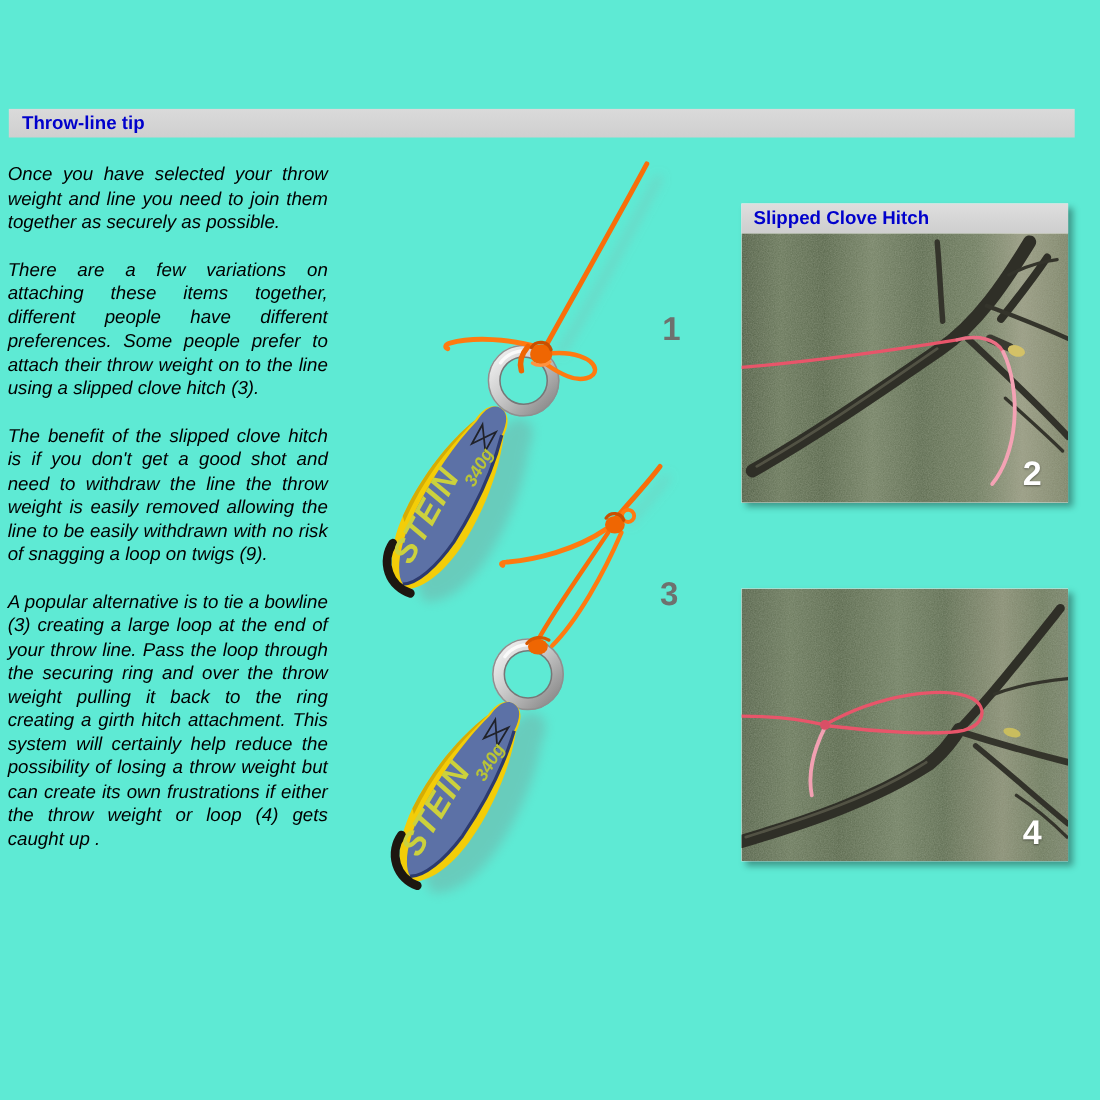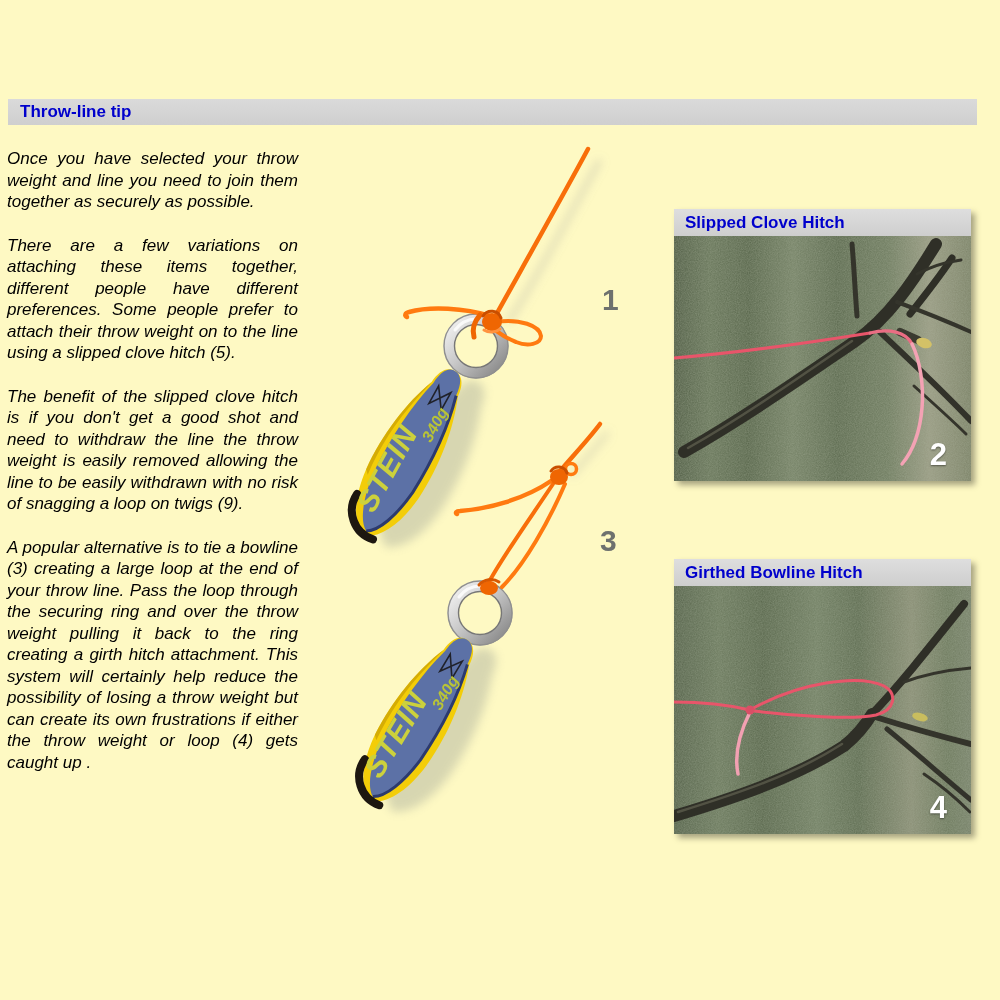--- a/index.html
+++ b/index.html
@@ -1,36 +1,36 @@
 <!DOCTYPE html>
 <html><head>
 <meta charset="utf-8">
 <style>
   html,body{margin:0;padding:0;background:#fff;}
-  .page{position:relative;width:1000px;height:1000px;background:#fef9c3;overflow:hidden;
+  .page{position:relative;width:1000px;height:1000px;background:#5eead4;overflow:hidden;
         font-family:"Liberation Sans",sans-serif;}
 
   
   .title-bar{position:absolute;left:8px;top:99px;width:969px;height:26px;
              background:linear-gradient(#dadada,#cfcfcf);}
   .title-bar span{display:block;padding-left:12px;line-height:26px;
                   font-size:17px;font-weight:bold;color:#0000cc;}
 
   
   .text-col{position:absolute;left:7px;top:148px;width:291px;color:#000;font-style:italic;}
   .text-col p{margin:0 0 22px 0;font-size:17px;line-height:21.5px;text-align:justify;}
 
   
   .figure-area{position:absolute;left:330px;top:130px;width:340px;height:720px;}
   .fig-num{position:absolute;font-size:30px;font-weight:bold;color:#6e716e;}
   #fig-num-1{left:602px;top:283px;}
   #fig-num-3{left:600px;top:524px;}
 
   
-  .photo-card{position:absolute;width:297px;box-shadow:4px 4px 6px rgba(0,0,0,0.35);background:#fff;margin-top:24px;}
+  .photo-card{position:absolute;width:297px;box-shadow:4px 4px 6px rgba(0,0,0,0.35);background:#fff;}
   #card-slipped{left:674px;top:185px;}
   #card-bowline{left:674px;top:535px;}
   .card-title{height:27px;background:linear-gradient(#dedede,#cecece);}
   .card-title span{display:block;padding-left:11px;line-height:27px;
                    font-size:17px;font-weight:bold;color:#0000cc;}
   .photo{position:relative;width:297px;overflow:hidden;}
   #photo-slipped{height:245px;}
   #photo-bowline{height:248px;}
   .photo svg{position:absolute;left:0;top:0;}
   .photo-num{position:absolute;right:24px;bottom:8px;font-size:31px;font-weight:bold;color:#fff;
@@ -40,21 +40,21 @@
 <body>
 
 <div class="page">
 
   <div class="title-bar">
     <span>Throw-line tip</span>
   </div>
 
   <div class="text-col">
     <p>Once you have selected your throw weight and line you need to join them together as securely as possible.</p>
-    <p>There are a few variations on attaching these items together, different people have different preferences. Some people prefer to attach their throw weight on to the line using a slipped clove hitch (5).</p>
+    <p>There are a few variations on attaching these items together, different people have different preferences. Some people prefer to attach their throw weight on to the line using a slipped clove hitch (3).</p>
     <p>The benefit of the slipped clove hitch is if you don't get a good shot and need to withdraw the line the throw weight is easily removed allowing the line to be easily withdrawn with no risk of snagging a loop on twigs (9).</p>
     <p>A popular alternative is to tie a bowline (3) creating a large loop at the end of your throw line. Pass the loop through the securing ring and over the throw weight pulling it back to the ring creating a girth hitch attachment. This system will certainly help reduce the possibility of losing a throw weight but can create its own frustrations if either the throw weight or loop (4) gets caught up .</p>
   </div>
 
   <svg class="figure-area" viewBox="330 130 340 720" width="340" height="720">
     <defs>
       <linearGradient id="ringGrad" x1="0" y1="0" x2="1" y2="1">
         <stop offset="0" stop-color="#f4f4f4"></stop>
         <stop offset="0.45" stop-color="#c9c9c9"></stop>
         <stop offset="1" stop-color="#858585"></stop>
@@ -184,23 +184,20 @@
           <path d="M0,122 C60,117 140,106 196,97" stroke="#e8556a" stroke-width="3"></path>
           <path d="M196,97 C215,92 232,96 238,108" stroke="#ea6d83" stroke-width="3.2"></path>
           <path d="M238,108 C246,124 250,150 248,172 C246,196 238,216 228,228" stroke="#f4a2b4" stroke-width="3.5"></path>
         </g>
       </svg>
       <div class="photo-num">2</div>
     </div>
   </div>
 
   <div class="photo-card" id="card-bowline">
-    <div class="card-title">
-      <span>Girthed Bowline Hitch</span>
-    </div>
     <div class="photo" id="photo-bowline">
       <svg viewBox="0 0 297 248" width="297" height="248">
         <defs>
           <linearGradient id="moss2" x1="0" y1="0" x2="1" y2="0">
             <stop offset="0" stop-color="#55624a"></stop>
               <stop offset="0.15" stop-color="#6c7a5e"></stop>
             <stop offset="0.3" stop-color="#59674c"></stop>
               <stop offset="0.48" stop-color="#728064"></stop>
             <stop offset="0.62" stop-color="#5e6c51"></stop>
               <stop offset="0.8" stop-color="#8b8f76"></stop>

